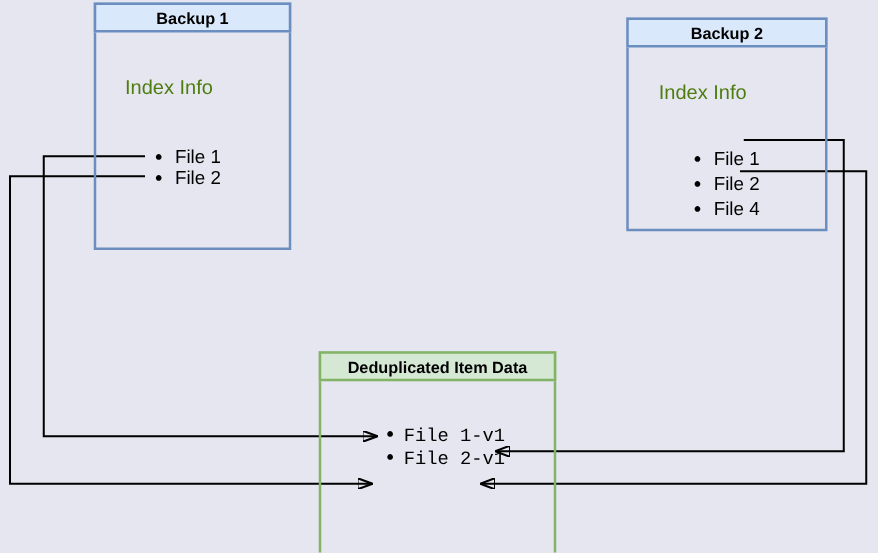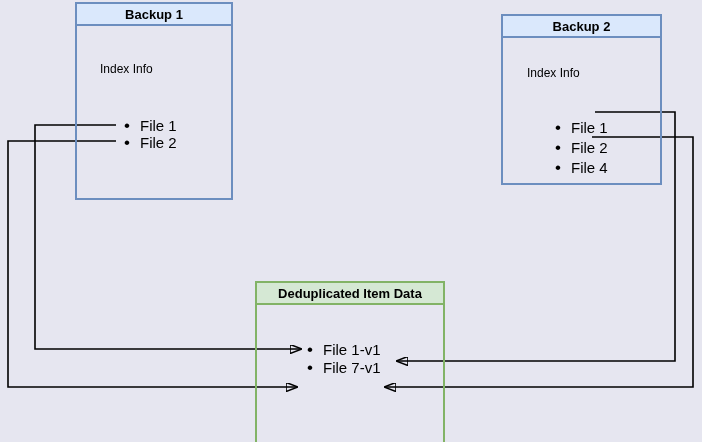--- a/index.html
+++ b/index.html
@@ -51,22 +51,22 @@
     font-size: 13px;
     color: #000;
   }
   .box.blue  .box-header { background: var(--blue-fill);  border: 2px solid var(--blue-border); }
   .box.green .box-header { background: var(--green-fill); border: 2px solid var(--green-border); }
   #backup1 { left: 75px;  top: 2px;   width: 158px; height: 198px; padding-left: 46px; }
   #backup2 { left: 501px; top: 2px;   width: 161px; height: 171px; margin-top: 12px; }
   #dedup   { left: 255px; top: 281px; width: 190px; height: 177px; }
   .index-label {
     position: absolute;
-    font-size: 12px;
-    color: #000000;
+    font-size: 16px;
+    color: #4d7c0f;
     white-space: nowrap;
   }
   #backup1 .index-label { left: 23px; top: 58px; }
   #backup2 .index-label { left: 24px; top: 50px; }
   ul.files {
     position: absolute;
     list-style: none;
   }
   ul.files li {
     position: relative;
@@ -79,21 +79,21 @@
     content: "\2022";
     position: absolute;
     left: 0;
     font-size: 17px;
   }
   #backup1 ul.files { left: 47px; top: 113px; }
   #backup1 ul.files li { line-height: 17px; }
   #backup2 ul.files { left: 52px; top: 102px; }
   #backup2 ul.files li { line-height: 20px; }
   #dedup ul.files { left: 50px; top: 58px; }
-  #dedup ul.files li { line-height: 18px; }
+  #dedup ul.files li { line-height: 18px; font-family: Liberation Mono, monospace; }
 </style>
 </head>
 <body>
 
 <div class="canvas">
 
   <svg class="arrows" viewBox="0 0 702 442" xmlns="http://www.w3.org/2000/svg">
     <defs>
       <marker id="arrowhead" markerUnits="userSpaceOnUse" markerWidth="12" markerHeight="9" refX="11" refY="4.5" orient="auto">
         <path d="M0,0 L12,4.5 L0,9 Z" fill="#000"></path>
@@ -121,17 +121,17 @@
         <li>File 1</li>
         <li>File 2</li>
         <li>File 4</li>
       </ul>
   </div>
 
   <div class="box green" id="dedup">
     <div class="box-header">Deduplicated Item Data</div>
     <ul class="files">
         <li>File 1-v1</li>
-        <li>File 7-v1</li>
+        <li>File 2-v1</li>
       </ul>
   </div>
 
 </div>
 
 </body></html>

